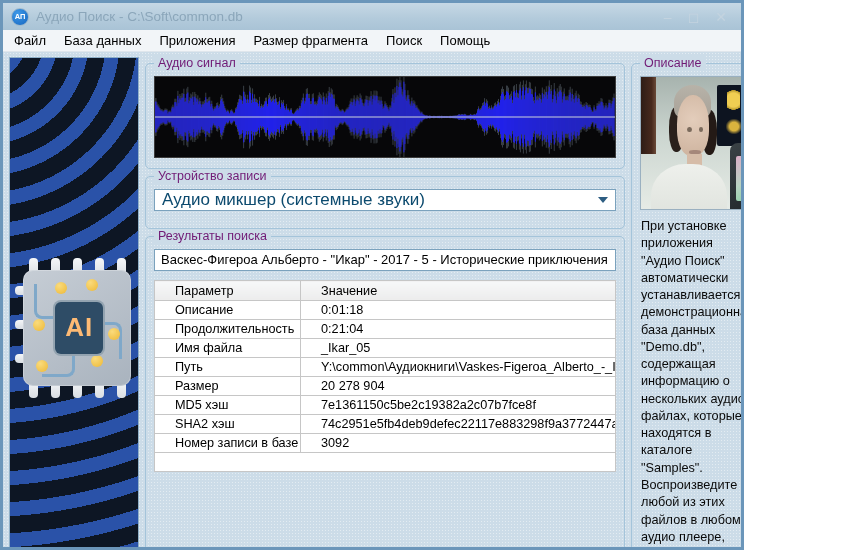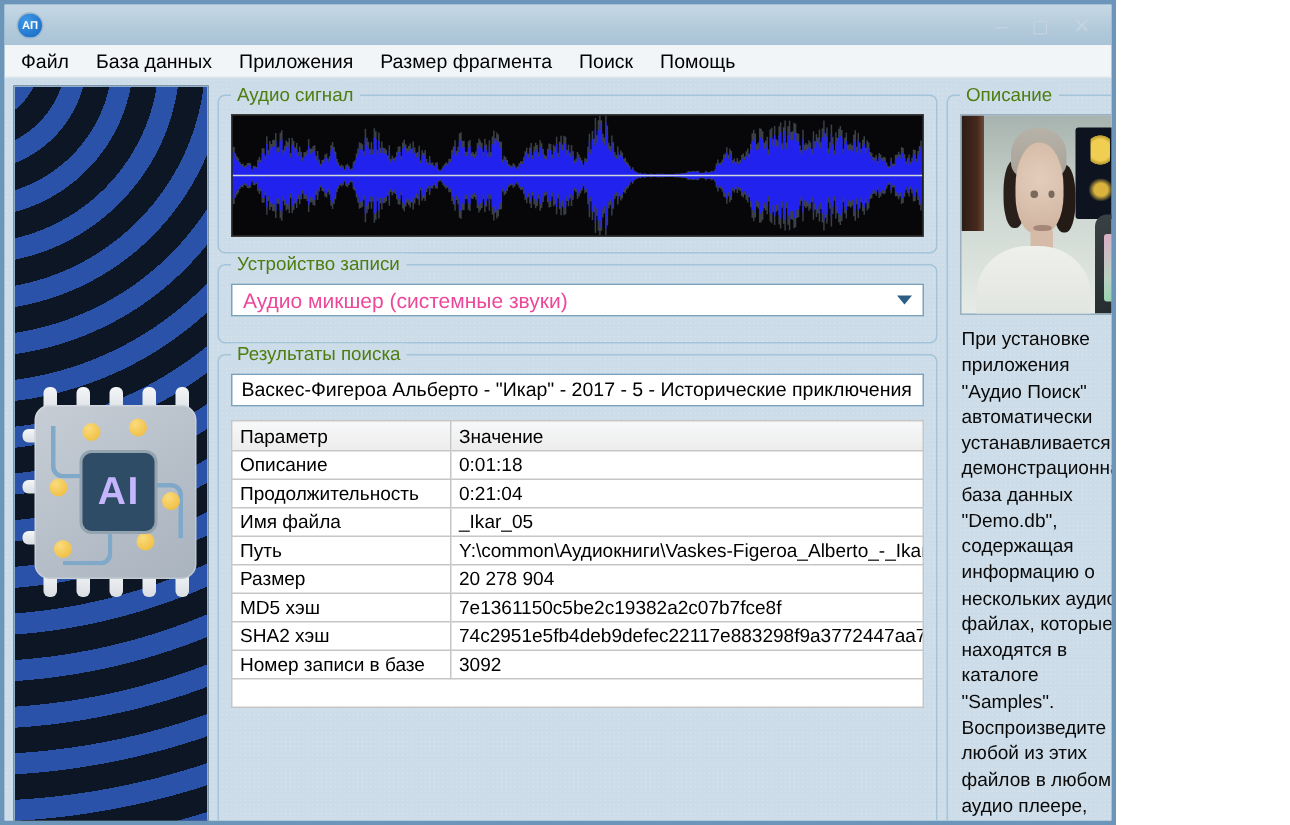--- a/index.html
+++ b/index.html
@@ -54,56 +54,56 @@
   .pin.h{ width:18px; height:9px; }
   .chip-body{
     position:absolute; left:8px; top:12px; right:4px; bottom:12px;
     background:linear-gradient(145deg,#c6cdd5,#a9b3be); border-radius:10px;
     box-shadow:inset 0 0 0 1px rgba(255,255,255,.25);
   }
   .chip-core{
     position:absolute; left:30%; top:28%; width:44%; height:44%;
     background:#2e4c66; border-radius:6px; box-shadow:0 0 0 2px #93a3b0;
     display:flex; align-items:center; justify-content:center;
-    color:#c4b5fd; font-weight:bold; font-size:26px; letter-spacing:1px;
+    color:#fdba74; font-weight:bold; font-size:26px; letter-spacing:1px;
   }
   .chip-dot{ position:absolute; width:12px; height:12px; border-radius:50%;
     background:radial-gradient(circle at 35% 30%, #fadb7c, #edb836); }
   .trace{ position:absolute; border:0 solid #7fa8c9; }
   
   .center{ width:480px; flex:0 0 480px; display:flex; flex-direction:column; }
   .group{
     position:relative; border:1px solid #a4c4da; border-radius:5px;
     padding:12px 8px 8px 8px; margin-top:7px;
   }
   .group:first-child{ margin-top:6px; }
   .group-label{
     position:absolute; top:-8px; left:8px; padding:0 4px; font-size:12.5px;
-    color:#4d7c0f; background:#ccdce8;
+    color:#701a75; background:#ccdce8;
   }
   .wavebox{
     height:82px; background:#070709; border:1px solid #3c3c3c; position:relative; overflow:hidden;
   }
   .wavebox svg{ display:block; width:100%; height:100%; }
   .combo{
     height:22px; background:#fff; border:1px solid #7ba2bd; display:flex; align-items:center;
-    padding:0 7px; font-size:14px; color:#ec4899; cursor:default;
+    padding:0 7px; font-size:17px; color:#0c4a6e; cursor:default;
   }
   .combo-arrow{ margin-left:auto; width:0; height:0; border-left:5px solid transparent;
     border-right:5px solid transparent; border-top:6px solid #2d5d82; }
   .result-field{
     height:22px; background:#fff; border:1px solid #7ba2bd; font-size:13px; color:#000;
     padding:0 6px; line-height:20px; white-space:nowrap; overflow:hidden;
   }
   table.results{
     width:100%; margin-top:9px; border-collapse:collapse; background:#fff;
     border:1px solid #b5b5b5; table-layout:fixed; font-size:12.7px;
   }
   table.results th, table.results td{
-    border:1px solid #c6c6c6; padding:1px 5px; text-align:left; font-weight:normal;
+    border:1px solid #c6c6c6; padding:1px 20px; text-align:left; font-weight:normal;
     white-space:nowrap; overflow:hidden; height:19px;
   }
   table.results th{ background:linear-gradient(#f7f8f9,#ececec); height:20px; }
   col.c-param{ width:146px; }
   td.filler{ height:13px; }
   
   .right{ flex:1; display:flex; flex-direction:column; }
   .desc-group{ flex:1; display:flex; flex-direction:column; margin-top:6px; }
   .photo{
     height:134px; flex:0 0 134px; position:relative; overflow:hidden;
@@ -115,20 +115,21 @@
     white-space:pre-line;
   }
 </style>
 </head>
 <body>
 
 <div class="window">
 
   <div class="titlebar">
     <div class="app-icon">АП</div>
+    <div class="title-text">Аудио Поиск - C:\Soft\common.db</div>
     <div class="win-controls">
       <span>–</span>
       <span>◻</span>
       <span>✕</span>
     </div>
   </div>
 
   <div class="menubar">
     <span class="menu-item">Файл</span>
     <span class="menu-item">База данных</span>

